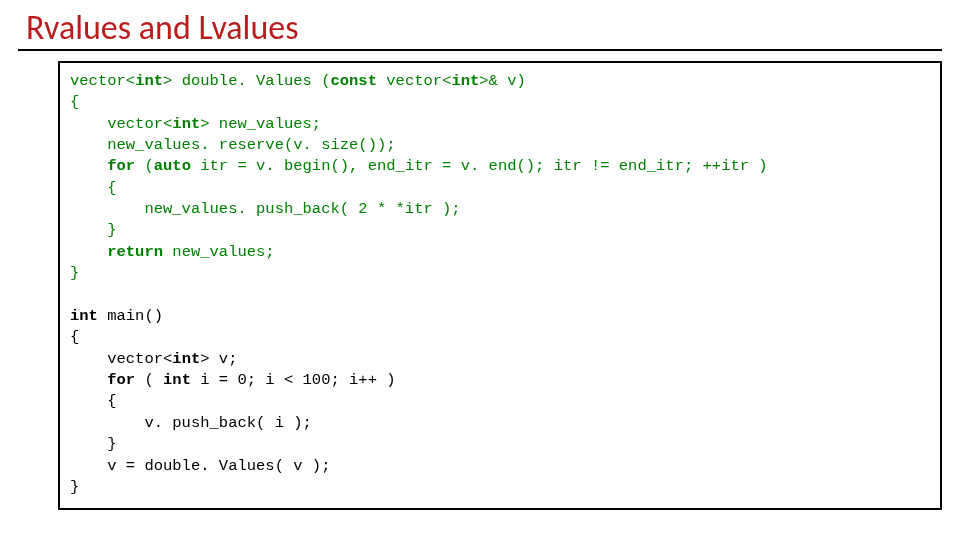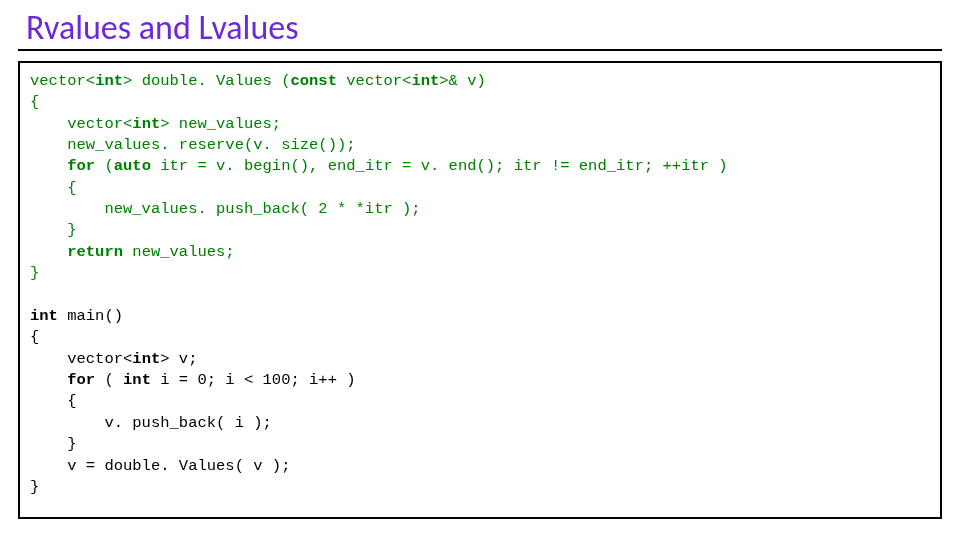--- a/index.html
+++ b/index.html
@@ -11,35 +11,36 @@
     overflow: hidden;
   }
   .slide {
     width: 100%;
     height: 100%;
     padding: 8px 18px 0 18px;
   }
   .title {
     font-size: 34px;
     font-weight: 400;
-    color: #6d28d9;
+    color: #b91c1c;
     padding-left: 8px;
     border-bottom: 2px solid #000;
     margin-bottom: 10px;
     line-height: 1.2;
   }
   .code-box {
     border: 2px solid #000;
-    padding: 8px 10px 19px 10px;
+    padding: 8px 10px 10px 10px;
     font-family: Consolas, "Courier New", monospace;
     font-size: 15.5px;
     line-height: 1.38;
     color: #000;
     white-space: pre;
     overflow: hidden;
+    margin-left: 40px;
   }
   .green { color: #008000; }
   .kw { font-weight: bold; }
 </style>
 </head>
 <body>
 
 <div class="slide">
   <div class="title">Rvalues and Lvalues</div>
 

